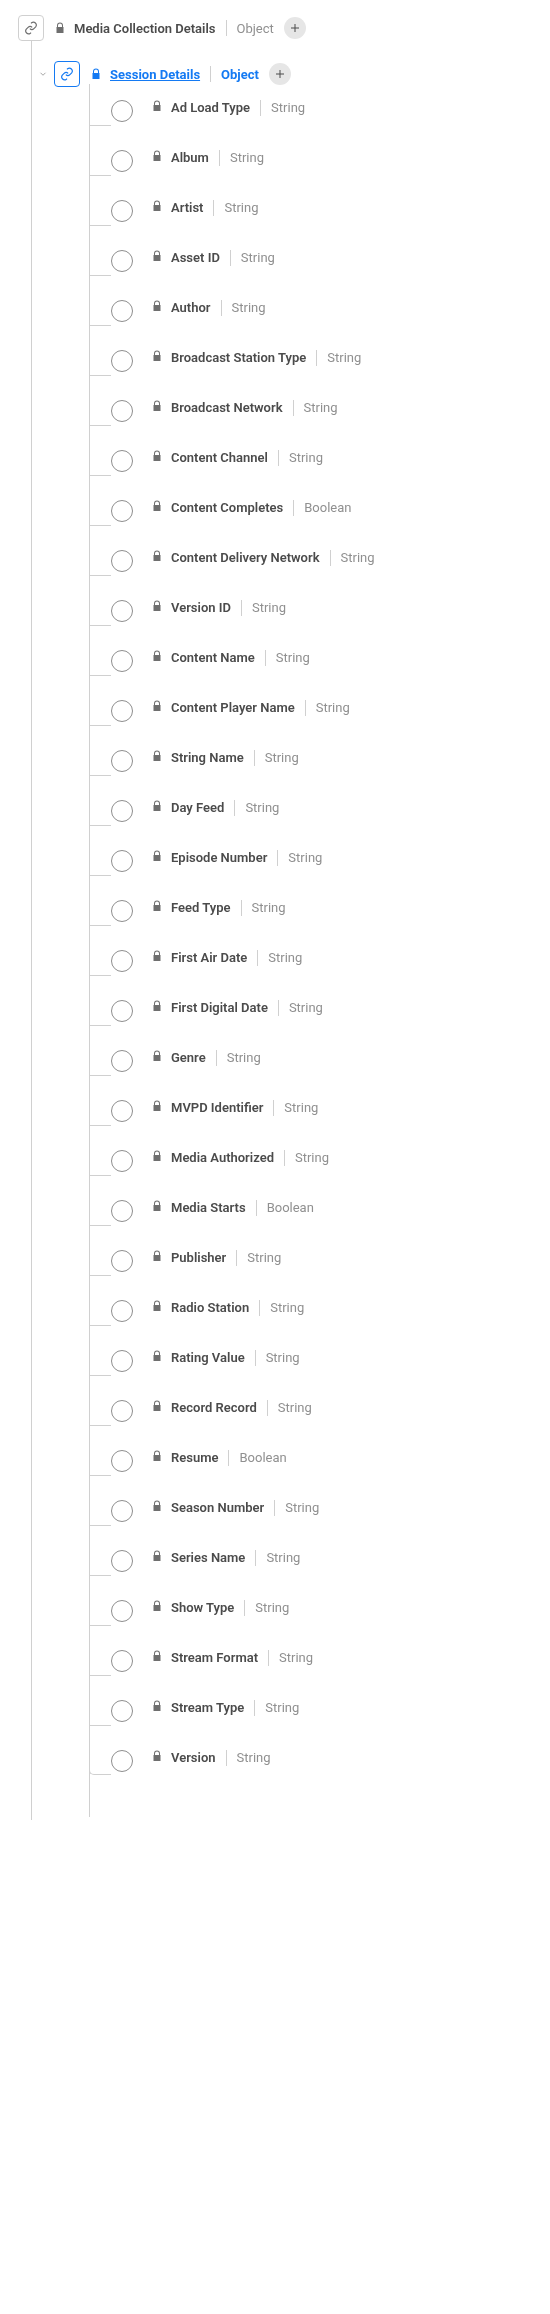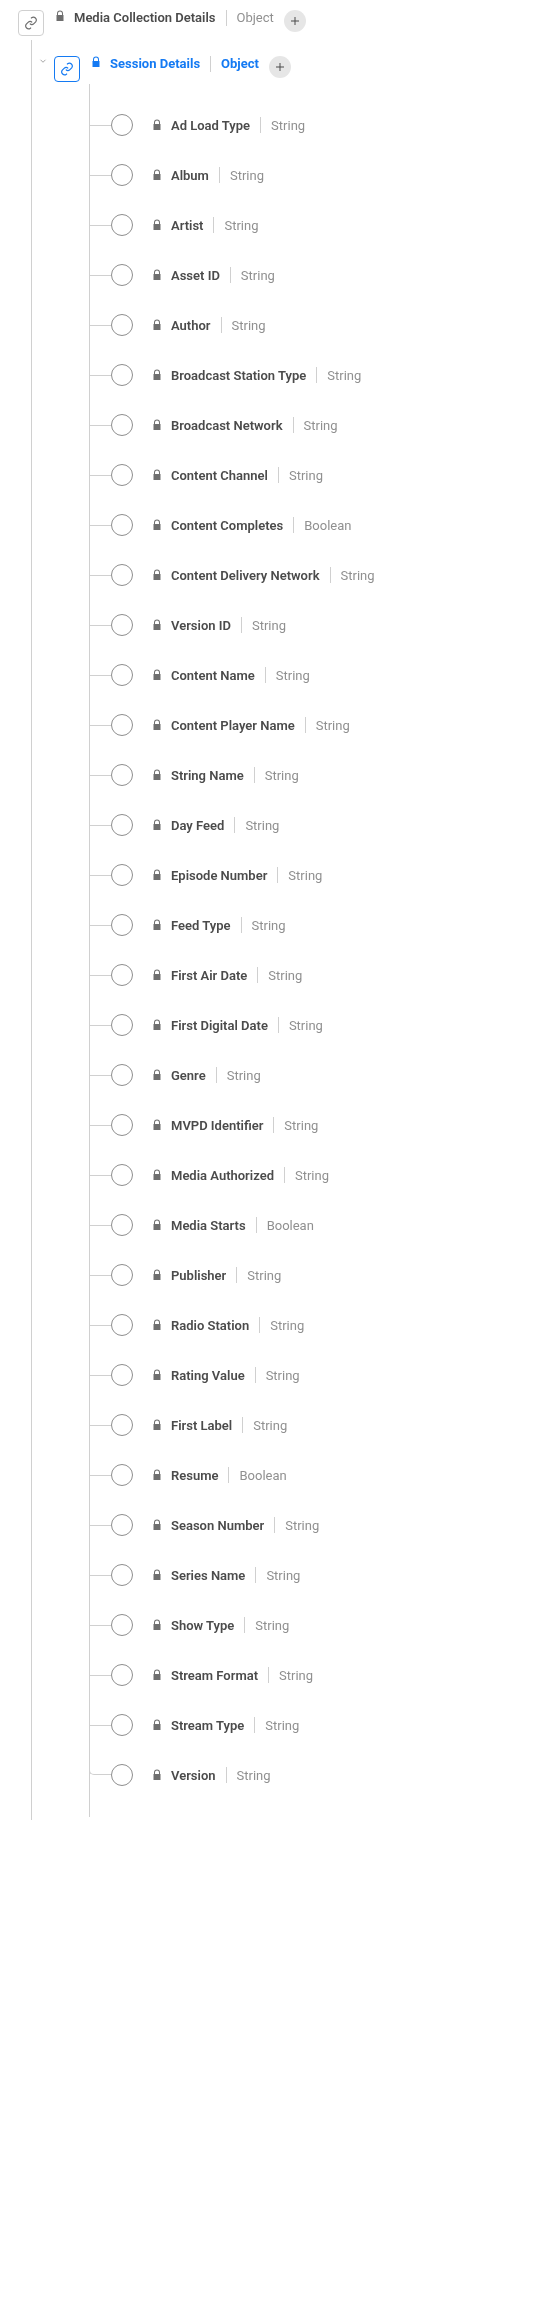--- a/index.html
+++ b/index.html
@@ -8,21 +8,21 @@
     padding: 0;
     font-family: -apple-system, BlinkMacSystemFont, "Segoe UI", Roboto, Arial, sans-serif;
     font-size: 13px;
     color: #4b4b4b;
     background: #fff;
     width: 550px;
   }
   .tree { position: relative; padding: 10px 0 20px 0; }
 
   
-  .row { display: flex; height: 36px; position: relative; }
+  .row { display: flex; align-items: center; height: 36px; position: relative; }
   .row.root { padding-left: 18px; }
   .row.child { padding-left: 58px; }
 
   .icon-box {
     width: 26px; height: 26px;
     border: 1px solid #d0d0d0;
     border-radius: 4px;
     display: flex; align-items: center; justify-content: center;
     background: #fff;
     margin-right: 10px;
@@ -39,21 +39,21 @@
     flex-shrink:0;
   }
 
   .lock-icon {
     width: 12px; height: 12px; fill:#6e6e6e;
     margin-right: 8px; flex-shrink:0;
   }
   .lock-icon.sel { fill:#147af3; }
 
   .label { font-weight: 600; color: #4b4b4b; }
-  .label.sel { color:#147af3; font-weight:700; }
+  .label.sel { color:#147af3; font-weight:700;text-decoration:underline; }
   .sep {
     width: 1px; height: 16px; background:#d0d0d0;
     margin: 0 10px; flex-shrink:0;
   }
   .type { color:#909090; }
   .type.sel { color:#147af3; font-weight:700; }
 
   .add-btn {
     width: 22px; height: 22px; border-radius: 50%;
     background: #e6e6e6; display:flex; align-items:center; justify-content:center;
@@ -68,21 +68,21 @@
   }
 
   
   .children { position: relative; padding-top: 8px; }
   .vline2 {
     position:absolute; left: 89px; top: 0;
     width:1px; background:#d0d0d0;
   }
 
   .leaf-row {
-    display:flex; align-items:center; height: 50px;
+    display:flex; height: 50px;
     padding-left: 89px; position:relative;
   }
   .leaf-row .hline {
     position:absolute; left:89px; width:22px; height:1px;
     background:#d0d0d0; top:50%;
   }
   .leaf-row .hline-end {
     position:absolute; left:89px; width:22px; height:25px;
     border-left:1px solid #d0d0d0;
     border-bottom:1px solid #d0d0d0;
@@ -406,21 +406,21 @@
         <span class="label">Rating Value</span>
         <div class="sep"></div>
         <span class="type">String</span>
       </div>
       <div class="leaf-row">
         <div class="hline"></div>
         <div class="circle"></div>
         <svg class="lock-icon" viewBox="0 0 24 24">
           <path d="M6 10V7a6 6 0 0 1 12 0v3h1v12H5V10h1zm2 0h8V7a4 4 0 0 0-8 0v3z"></path>
         </svg>
-        <span class="label">First Label</span>
+        <span class="label">Record Record</span>
         <div class="sep"></div>
         <span class="type">String</span>
       </div>
       <div class="leaf-row">
         <div class="hline"></div>
         <div class="circle"></div>
         <svg class="lock-icon" viewBox="0 0 24 24">
           <path d="M6 10V7a6 6 0 0 1 12 0v3h1v12H5V10h1zm2 0h8V7a4 4 0 0 0-8 0v3z"></path>
         </svg>
         <span class="label">Resume</span>

